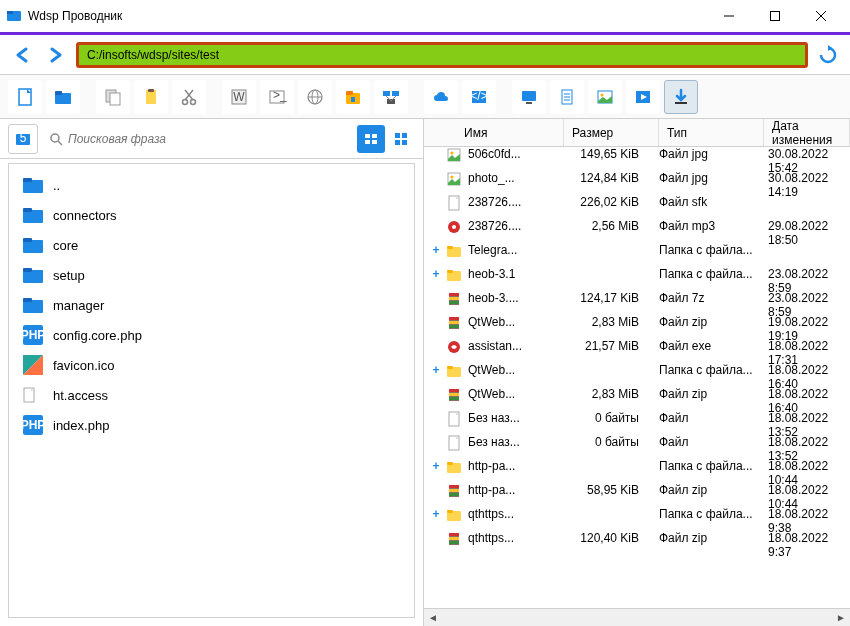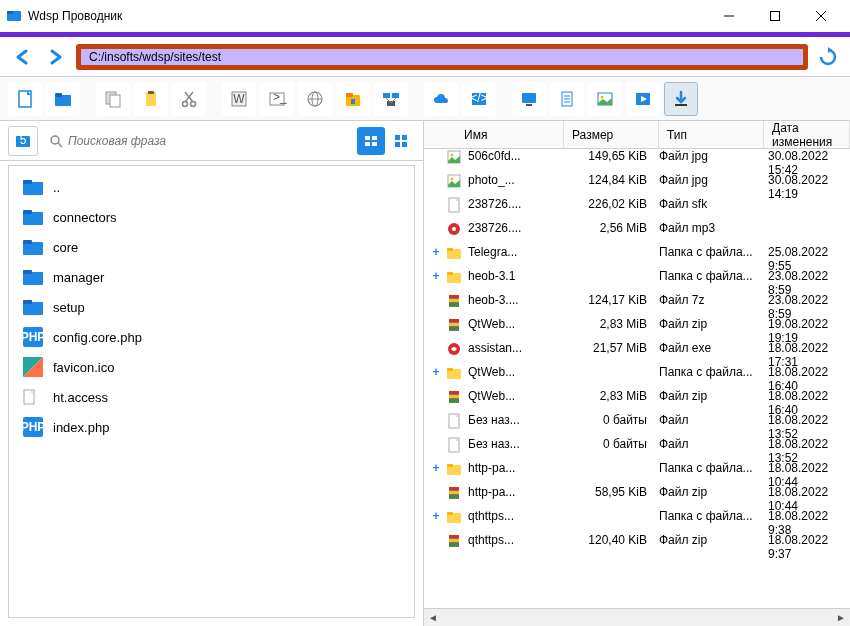--- a/index.html
+++ b/index.html
@@ -1,24 +1,24 @@
 <!DOCTYPE html>
 <html><head>
 <meta charset="utf-8">
 <style>
 *{box-sizing:border-box;margin:0;padding:0;font-family:'Segoe UI',Tahoma,sans-serif;font-size:12px;}
 body{background:#fff;width:850px;height:626px;overflow:hidden;display:flex;flex-direction:column;}
-.titlebar{height:30px;display:flex;align-items:center;padding:16px 6px;border-bottom:5px solid #6d28d9;justify-content:center;}
+.titlebar{height:30px;display:flex;align-items:center;padding:16px 6px;border-bottom:3px solid #6d28d9;justify-content:center;}
 .titlebar .icon{width:16px;height:16px;margin-right:6px;}
 .titlebar .title{flex:1;font-size:12px;}
 .titlebar .winbtns{display:flex;gap:0;}
 .titlebar .winbtn{width:46px;height:30px;display:flex;align-items:center;justify-content:center;}
 .addrbar{height:40px;display:flex;align-items:center;padding:4px 8px;gap:6px;border-bottom:1px solid #d0d0d0;}
 .navbtn{width:28px;height:28px;display:flex;align-items:center;justify-content:center;border-radius:3px;}
-.addr-input{flex:1;height:26px;border:5px solid #c2410c;border-radius:3px;padding:0 8px;background:#c4b5fd;}
+.addr-input{flex:1;height:26px;border:3px solid #c2410c;border-radius:3px;padding:0 8px;background:#84cc16;}
 .refresh-btn{width:28px;height:28px;display:flex;align-items:center;justify-content:center;}
 .toolbar{height:44px;display:flex;align-items:center;padding:4px 8px;gap:4px;border-bottom:1px solid #d0d0d0;background:#fafafa;}
 .toolbtn{width:34px;height:34px;display:flex;align-items:center;justify-content:center;border:1px solid transparent;border-radius:3px;background:#fff;}
 .toolbtn.sel{background:#e0e8f0;border-color:#a0b8d0;}
 .toolbar .sep{width:8px;}
 .main{flex:1;display:flex;overflow:hidden;}
 .left{width:424px;display:flex;flex-direction:column;border-right:1px solid #d0d0d0;}
 .searchbar{height:40px;display:flex;align-items:center;padding:4px 8px;gap:6px;border-bottom:1px solid #d0d0d0;}
 .search-icon-btn{width:30px;height:30px;display:flex;align-items:center;justify-content:center;border:1px solid #ccc;border-radius:3px;background:#fff;}
 .search-input{flex:1;height:26px;border:none;padding:0 24px 0 4px;background:#fff;font-style:italic;color:#1d4ed8;}
@@ -37,21 +37,21 @@
 .filehdr .col{padding:0 8px;font-size:12px;border-right:1px solid #e0e0e0;height:100%;display:flex;align-items:center;}
 .filehdr .col.name{width:140px;}
 .filehdr .col.size{width:95px;}
 .filehdr .col.type{width:105px;}
 .filehdr .col.date{flex:1;}
 .filelist{flex:1;overflow-y:scroll;overflow-x:hidden;}
 .filerow{height:24px;display:flex;align-items:flex-start;padding-left:4px;}
 .filerow .exp{width:16px;display:flex;justify-content:center;color:#1e88e5;font-weight:bold;}
 .filerow .ico{width:20px;display:flex;justify-content:center;}
 .filerow .name{width:100px;padding-left:4px;overflow:hidden;text-overflow:ellipsis;white-space:nowrap;}
-.filerow .size{width:95px;text-align:right;padding-right:12px;}
+.filerow .size{width:95px;text-align:right;padding-right:20px;}
 .filerow .type{width:105px;overflow:hidden;text-overflow:ellipsis;white-space:nowrap;}
 .filerow .date{flex:1;padding-left:4px;}
 .hscroll{height:18px;background:#f0f0f0;display:flex;align-items:center;border-top:1px solid #d0d0d0;}
 .hscroll .arrow{width:18px;height:18px;display:flex;align-items:center;justify-content:center;font-size:10px;color:#555;}
 .hscroll .track{flex:1;}
 svg{display:block;}
 </style>
 </head>
 <body>
 
@@ -287,30 +287,30 @@
           </span>
           <span class="lbl">core</span>
         </div>
         <div class="tree-item">
           <span class="ico">
             <svg width="24" height="24">
               <rect x="2" y="7" width="20" height="13" fill="#1e88e5" rx="1"></rect>
               <rect x="2" y="5" width="9" height="4" fill="#1565c0" rx="1"></rect>
             </svg>
           </span>
-          <span class="lbl">manager</span>
+          <span class="lbl">setup</span>
         </div>
         <div class="tree-item">
           <span class="ico">
             <svg width="24" height="24">
               <rect x="2" y="7" width="20" height="13" fill="#1e88e5" rx="1"></rect>
               <rect x="2" y="5" width="9" height="4" fill="#1565c0" rx="1"></rect>
             </svg>
           </span>
-          <span class="lbl">setup</span>
+          <span class="lbl">manager</span>
         </div>
         <div class="tree-item">
           <span class="ico">
             <svg width="24" height="24">
               <rect x="2" y="2" width="20" height="20" fill="#1e88e5" rx="2"></rect>
               <text x="12" y="16" text-anchor="middle" font-size="8" fill="#fff" font-weight="bold">PHP</text>
             </svg>
           </span>
           <span class="lbl">config.core.php</span>
         </div>
@@ -405,33 +405,33 @@
           <span class="exp"></span>
           <span class="ico">
             <svg width="16" height="16">
               <circle cx="8" cy="8" r="6" fill="#d32f2f"></circle>
               <circle cx="8" cy="8" r="2" fill="#fff"></circle>
             </svg>
           </span>
           <span class="name">238726....</span>
           <span class="size">2,56 MiB</span>
           <span class="type">Файл mp3</span>
+          <span class="date">29.08.2022 18:50</span>
         </div>
         <div class="filerow">
           <span class="exp">+</span>
           <span class="ico">
             <svg width="16" height="16">
               <rect x="1" y="4" width="14" height="10" fill="#ffd54f" rx="1"></rect>
               <rect x="1" y="3" width="6" height="3" fill="#ffb300" rx="1"></rect>
             </svg>
           </span>
           <span class="name">Telegra...</span>
           <span class="size"></span>
           <span class="type">Папка с файла...</span>
-          <span class="date">25.08.2022 9:55</span>
         </div>
         <div class="filerow">
           <span class="exp">+</span>
           <span class="ico">
             <svg width="16" height="16">
               <rect x="1" y="4" width="14" height="10" fill="#ffd54f" rx="1"></rect>
               <rect x="1" y="3" width="6" height="3" fill="#ffb300" rx="1"></rect>
             </svg>
           </span>
           <span class="name">heob-3.1</span>

